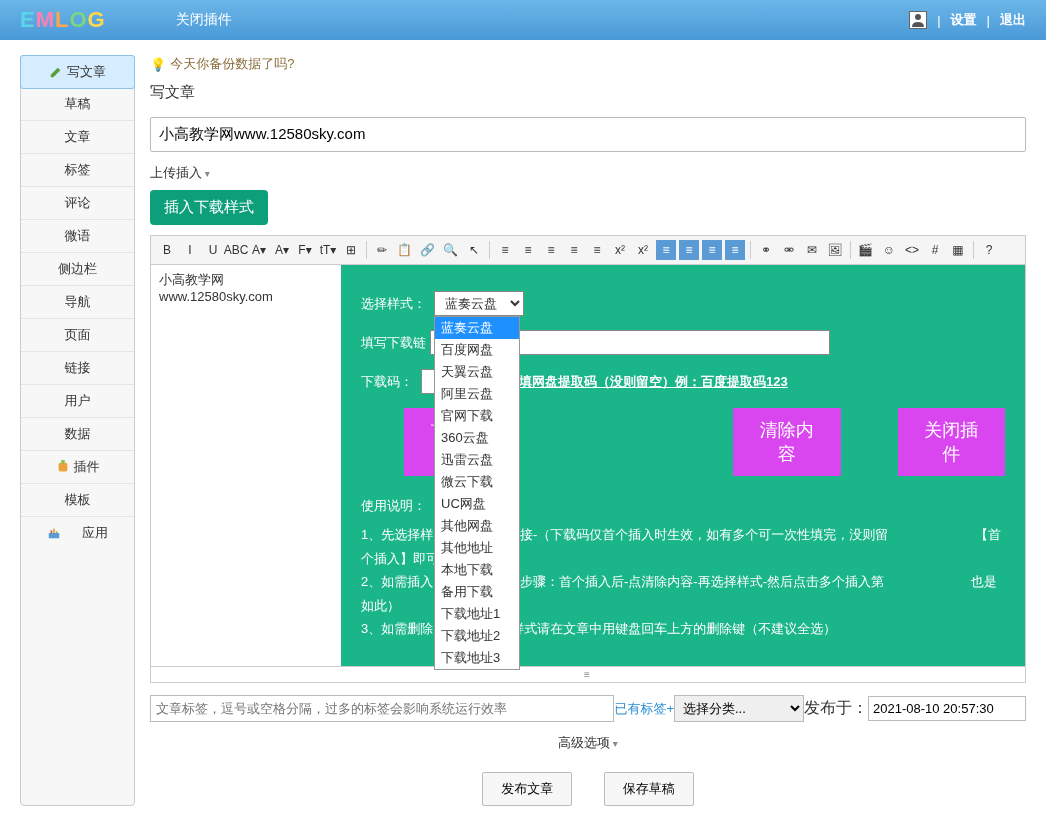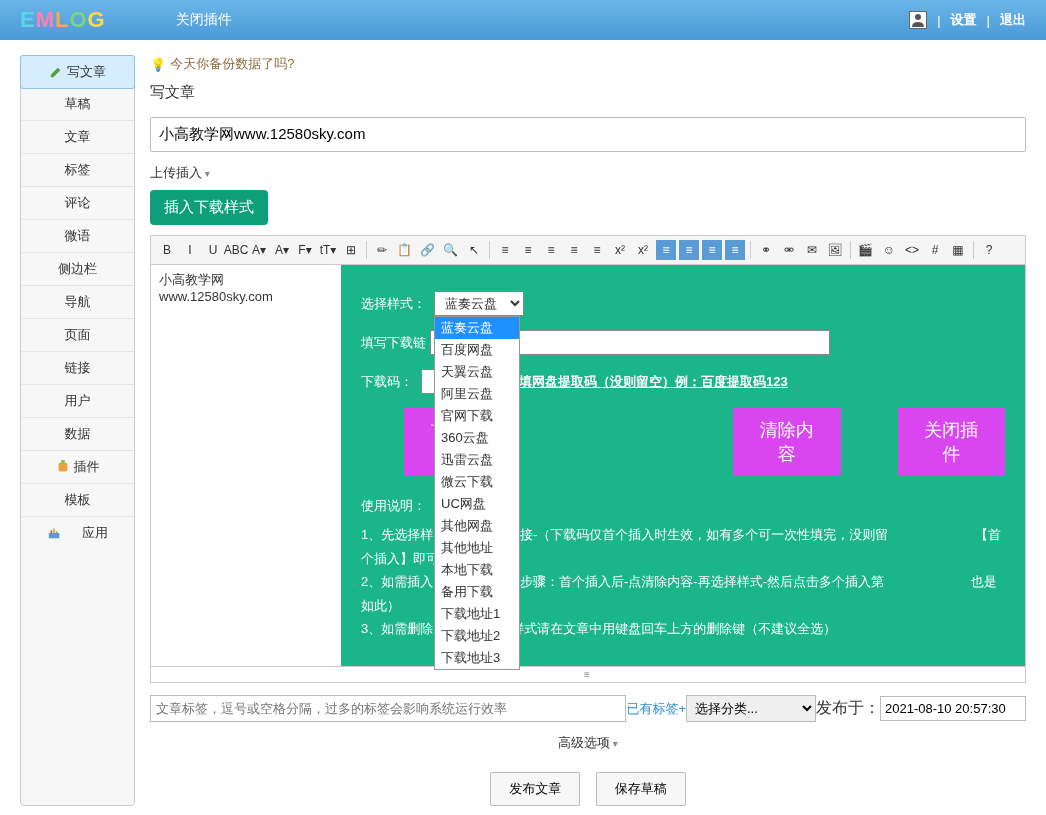--- a/index.html
+++ b/index.html
@@ -48,25 +48,25 @@
 .dropdown-menu { position: absolute; top: 25px; left: 0; background: #fff; border: 1px solid #999; width: 86px; z-index: 10; font-size: 13px; color: #333; }
 .dropdown-item { padding: 2px 6px; cursor: pointer; white-space: nowrap; }
 .dropdown-item.selected { background: #1e90ff; color: #fff; }
 .select-wrap { position: relative; display: inline-block; }
 .resize-handle { text-align: center; color: #888; padding: 2px; border: 1px solid #ccc; border-top: none; cursor: ns-resize; font-size: 10px; letter-spacing: 2px; }
 .bottom-row { display: flex; align-items: center; margin-top: 12px; }
 .tags-input { flex: 1; padding: 5px; border: 1px solid #bbb; font-size: 13px; color: #999; }
 .exist-tags { color: #2a8fd4; cursor: pointer; font-size: 13px; }
 .cat-select { padding: 4px; border: 1px solid #bbb; font-size: 13px; width: 130px; }
 .pub-label { font-size: 16px; }
-.date-input { padding: 4px; border: 1px solid #bbb; font-size: 13px; width: 146px; }
+.date-input { padding: 4px; border: 1px solid #bbb; font-size: 13px; width: 158px; }
 .adv-opt { margin-top: 12px; font-size: 13px; cursor: pointer; text-align: center; }
 .adv-opt::after { content: " ▾"; color: #888; font-size: 10px; }
 .submit-row { text-align: center; margin-top: 20px; }
-.submit-btn { padding: 7px 18px; border: 1px solid #bbb; background: #f7f7f7; font-size: 13px; cursor: pointer; margin: 0 6px; border-radius: 2px; }
+.submit-btn { padding: 7px 18px; border: 1px solid #bbb; background: #f7f7f7; font-size: 13px; cursor: pointer; margin: 0 14px; border-radius: 2px; }
 </style>
 </head>
 <body>
 
 <div class="topbar">
   <div class="logo"><span class="l1">E</span><span class="l2">M</span><span class="l3">L</span><span class="l4">O</span><span class="l5">G</span></div>
   <div class="topbar-text">关闭插件</div>
   <div class="topbar-right">
     <span class="avatar-icon"><svg viewBox="0 0 16 16">
           <circle cx="8" cy="5" r="3" fill="#555"></circle>

